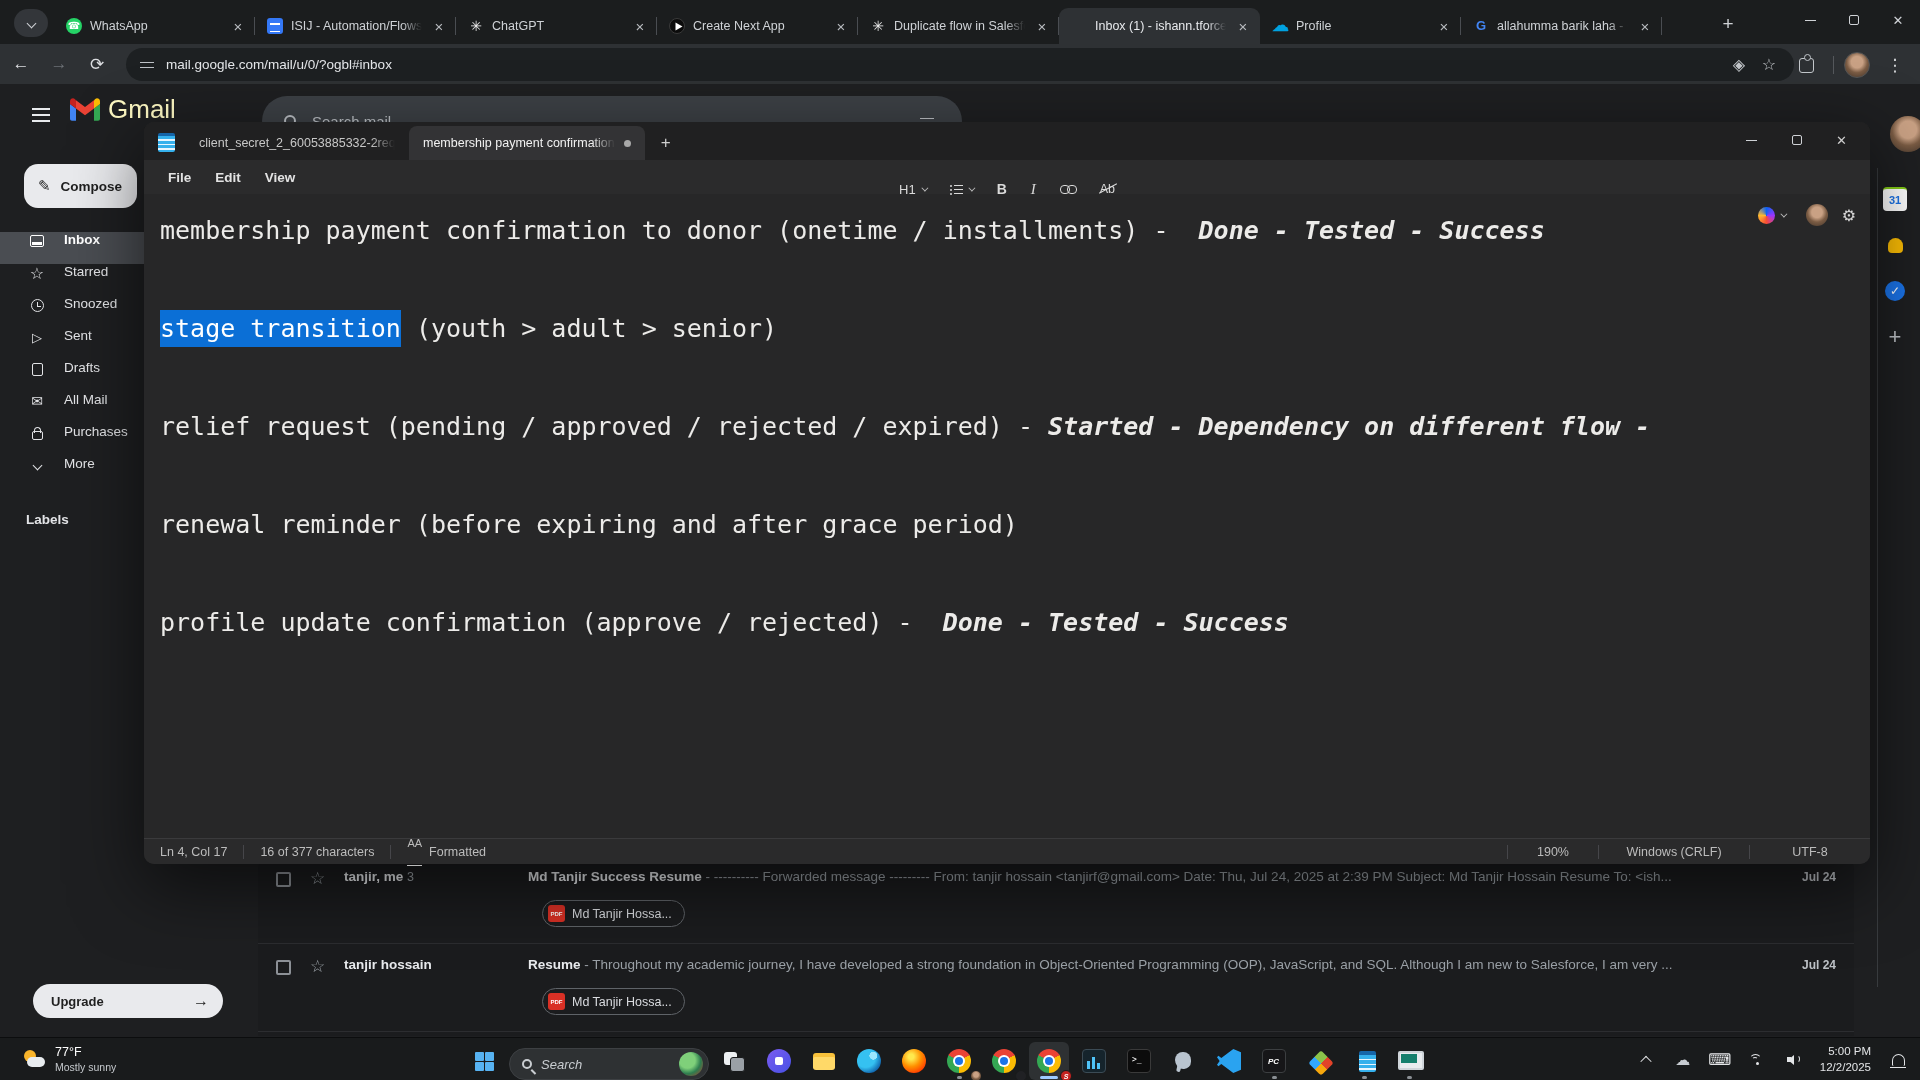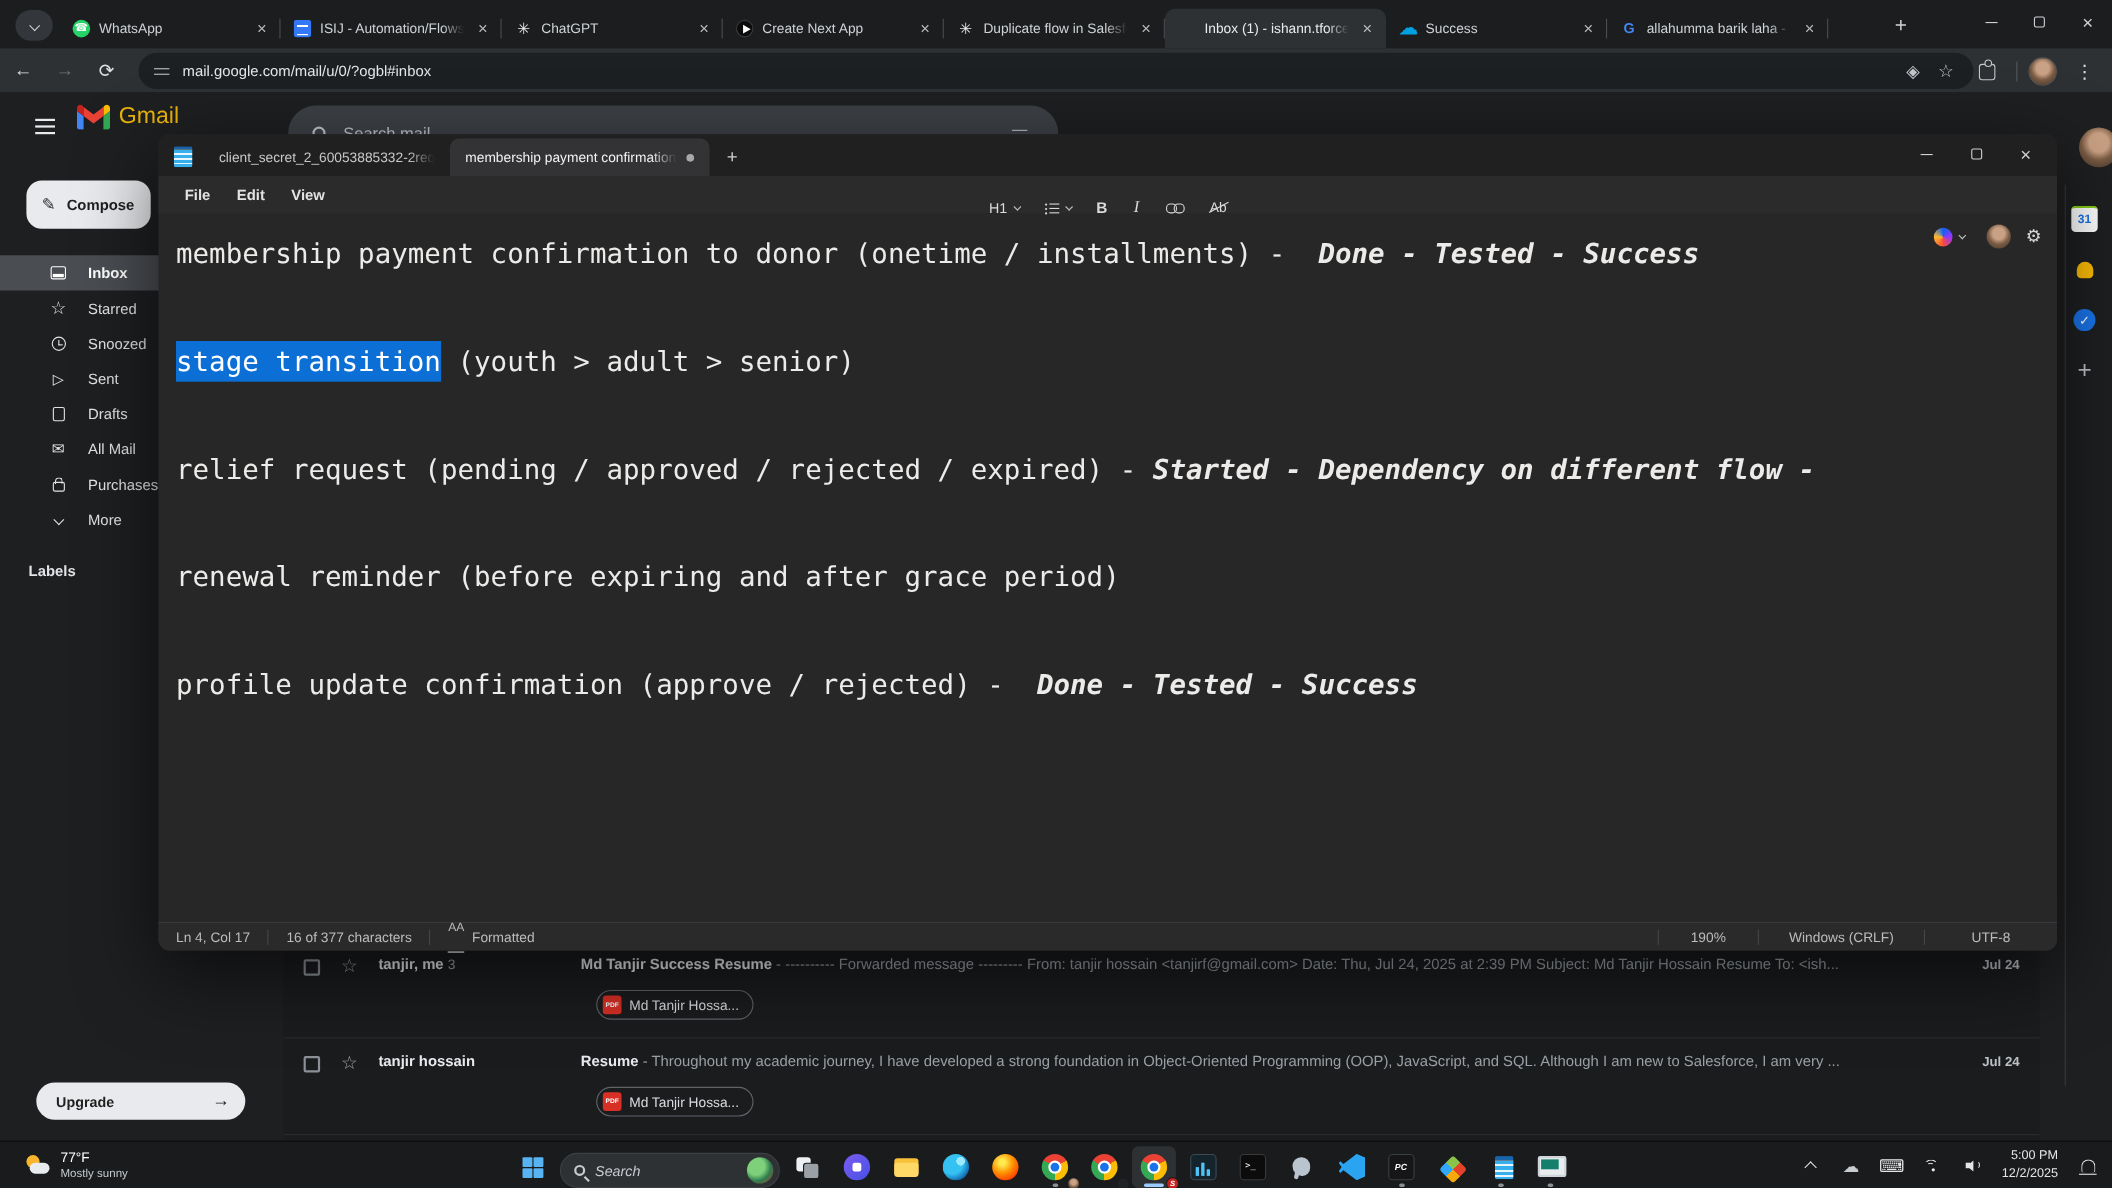--- a/index.html
+++ b/index.html
@@ -52,34 +52,34 @@
   .avatar{width:26px;height:26px;border-radius:50%;background:radial-gradient(circle at 50% 38%,#c9a184 0 30%,#7b5c44 55%,#41342a);border:1px solid #555;}
   .sep-v{width:1px;height:18px;background:#55585c;margin:0 6px;}
 
   
   .gmail{position:absolute;left:0;top:84px;width:1920px;height:953px;background:#1e1f21;}
   .g-header{position:absolute;left:0;top:0;width:100%;height:64px;}
   .i-burger{position:absolute;left:32px;top:24px;width:18px;border-top:2px solid #e8eaed;}
   .i-burger:before,.i-burger:after{content:"";position:absolute;left:0;width:18px;border-top:2px solid #e8eaed;}
   .i-burger:before{top:4px}.i-burger:after{top:10px}
   .g-logo{position:absolute;left:70px;top:10px;display:flex;align-items:center;gap:8px;}
-  .g-logo-text{font-size:21px;color:#eab308;}
+  .g-logo-text{font-size:26px;color:#fef9c3;}
   .g-search{position:absolute;left:262px;top:12px;width:700px;height:50px;border-radius:25px;background:#3c4045;
     display:flex;align-items:center;padding:0 16px;}
   .i-mag{width:12px;height:12px;border:2px solid #bdc1c6;border-radius:50%;position:relative;margin:0 16px 0 6px;flex:none;}
   .i-mag:after{content:"";position:absolute;left:10px;top:10px;width:6px;border-top:2px solid #bdc1c6;transform:rotate(45deg);transform-origin:0 0;}
   .g-search-text{font-size:15px;color:#bdc1c6;flex:1;}
   .g-avatar{position:absolute;right:-6px;top:32px;width:36px;height:36px;border-radius:50%;
     background:radial-gradient(circle at 50% 38%,#c9a184 0 30%,#7b5c44 55%,#41342a);}
   .compose{position:absolute;left:24px;top:80px;width:113px;height:44px;border-radius:14px;background:#e9eaed;
     display:flex;align-items:center;gap:10px;padding:0 14px;color:#1f1f1f;}
   .compose .pencil{font-size:15px;}
   .compose-label{font-size:13.5px;font-weight:600;}
   #gmail-sidebar-list{position:absolute;left:0;top:148px;width:256px;}
-  .side-item{height:32px;display:flex;align-items:center;gap:18px;padding-left:44px;font-size:13.5px;color:#e2e3e6;
+  .side-item{height:32px;display:flex;gap:18px;padding-left:28px;font-size:13.5px;color:#e2e3e6;
     border-radius:0 16px 16px 0;position:relative;}
   .side-item.active{background:#4a4d52;color:#fff;font-weight:bold;}
   .si{width:18px;height:18px;position:relative;flex:none;display:flex;align-items:center;justify-content:center;color:inherit;}
   .si-inbox i{width:14px;height:12px;border:1.6px solid currentColor;border-radius:2px;position:relative;display:block;}
   .si-inbox i:after{content:"";position:absolute;left:1px;right:1px;bottom:1px;height:3px;background:currentColor;}
   .si-star{font-size:16px;}
   .si-clock i{width:13px;height:13px;border:1.6px solid currentColor;border-radius:50%;position:relative;display:block;}
   .si-clock i:after{content:"";position:absolute;left:5px;top:2px;width:3px;height:4px;border-left:1.5px solid currentColor;border-bottom:1.5px solid currentColor;}
   .si-send{font-size:13px;}
   .si-draft i{width:11px;height:13px;border:1.6px solid currentColor;border-radius:2px;display:block;}
@@ -274,21 +274,21 @@
           <span class="tab-title">Duplicate flow in Salesforc</span>
           <span class="tab-close">×</span>
         </div>
         <div class="tab active">
           <span class="fav fav-gmail"></span>
           <span class="tab-title">Inbox (1) - ishann.tforce@</span>
           <span class="tab-close">×</span>
         </div>
         <div class="tab">
           <span class="fav fav-salesforce"></span>
-          <span class="tab-title">Success</span>
+          <span class="tab-title">Profile</span>
           <span class="tab-close">×</span>
         </div>
         <div class="tab">
           <span class="fav fav-google"></span>
           <span class="tab-title">allahumma barik laha - Go</span>
           <span class="tab-close">×</span>
         </div>
       </div>
     <div class="newtab">+</div>
     <div class="win-controls">

